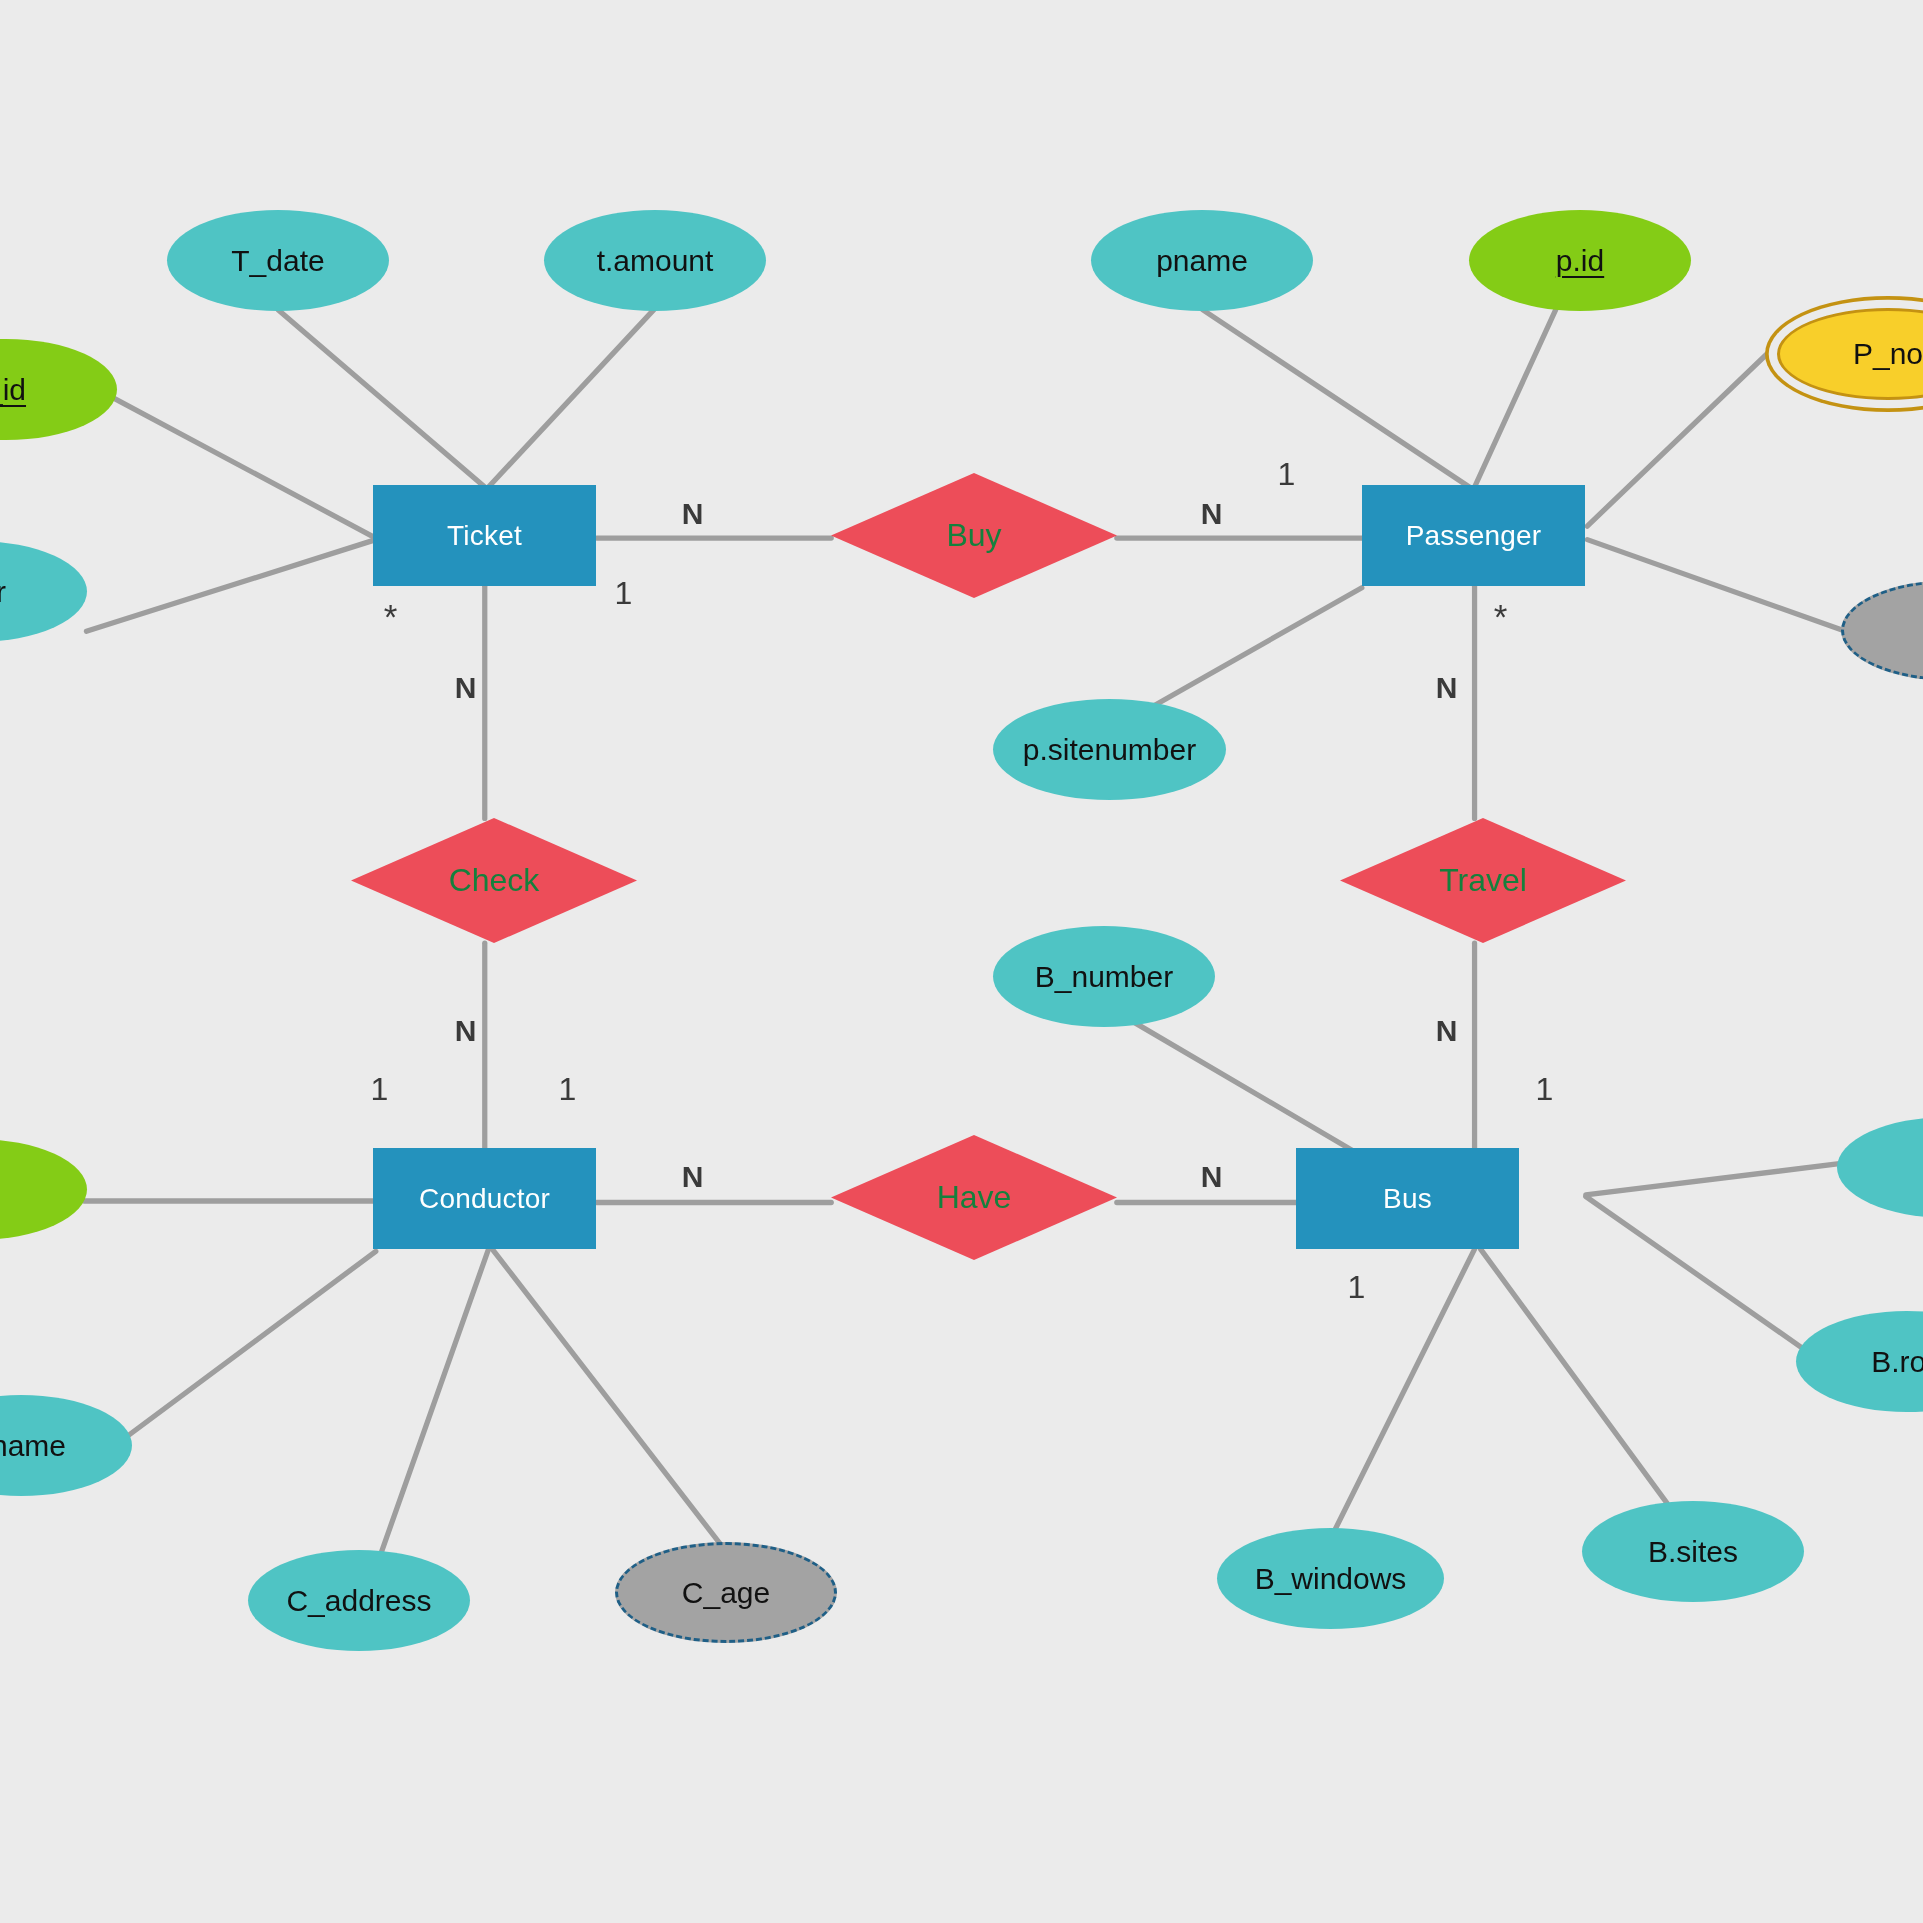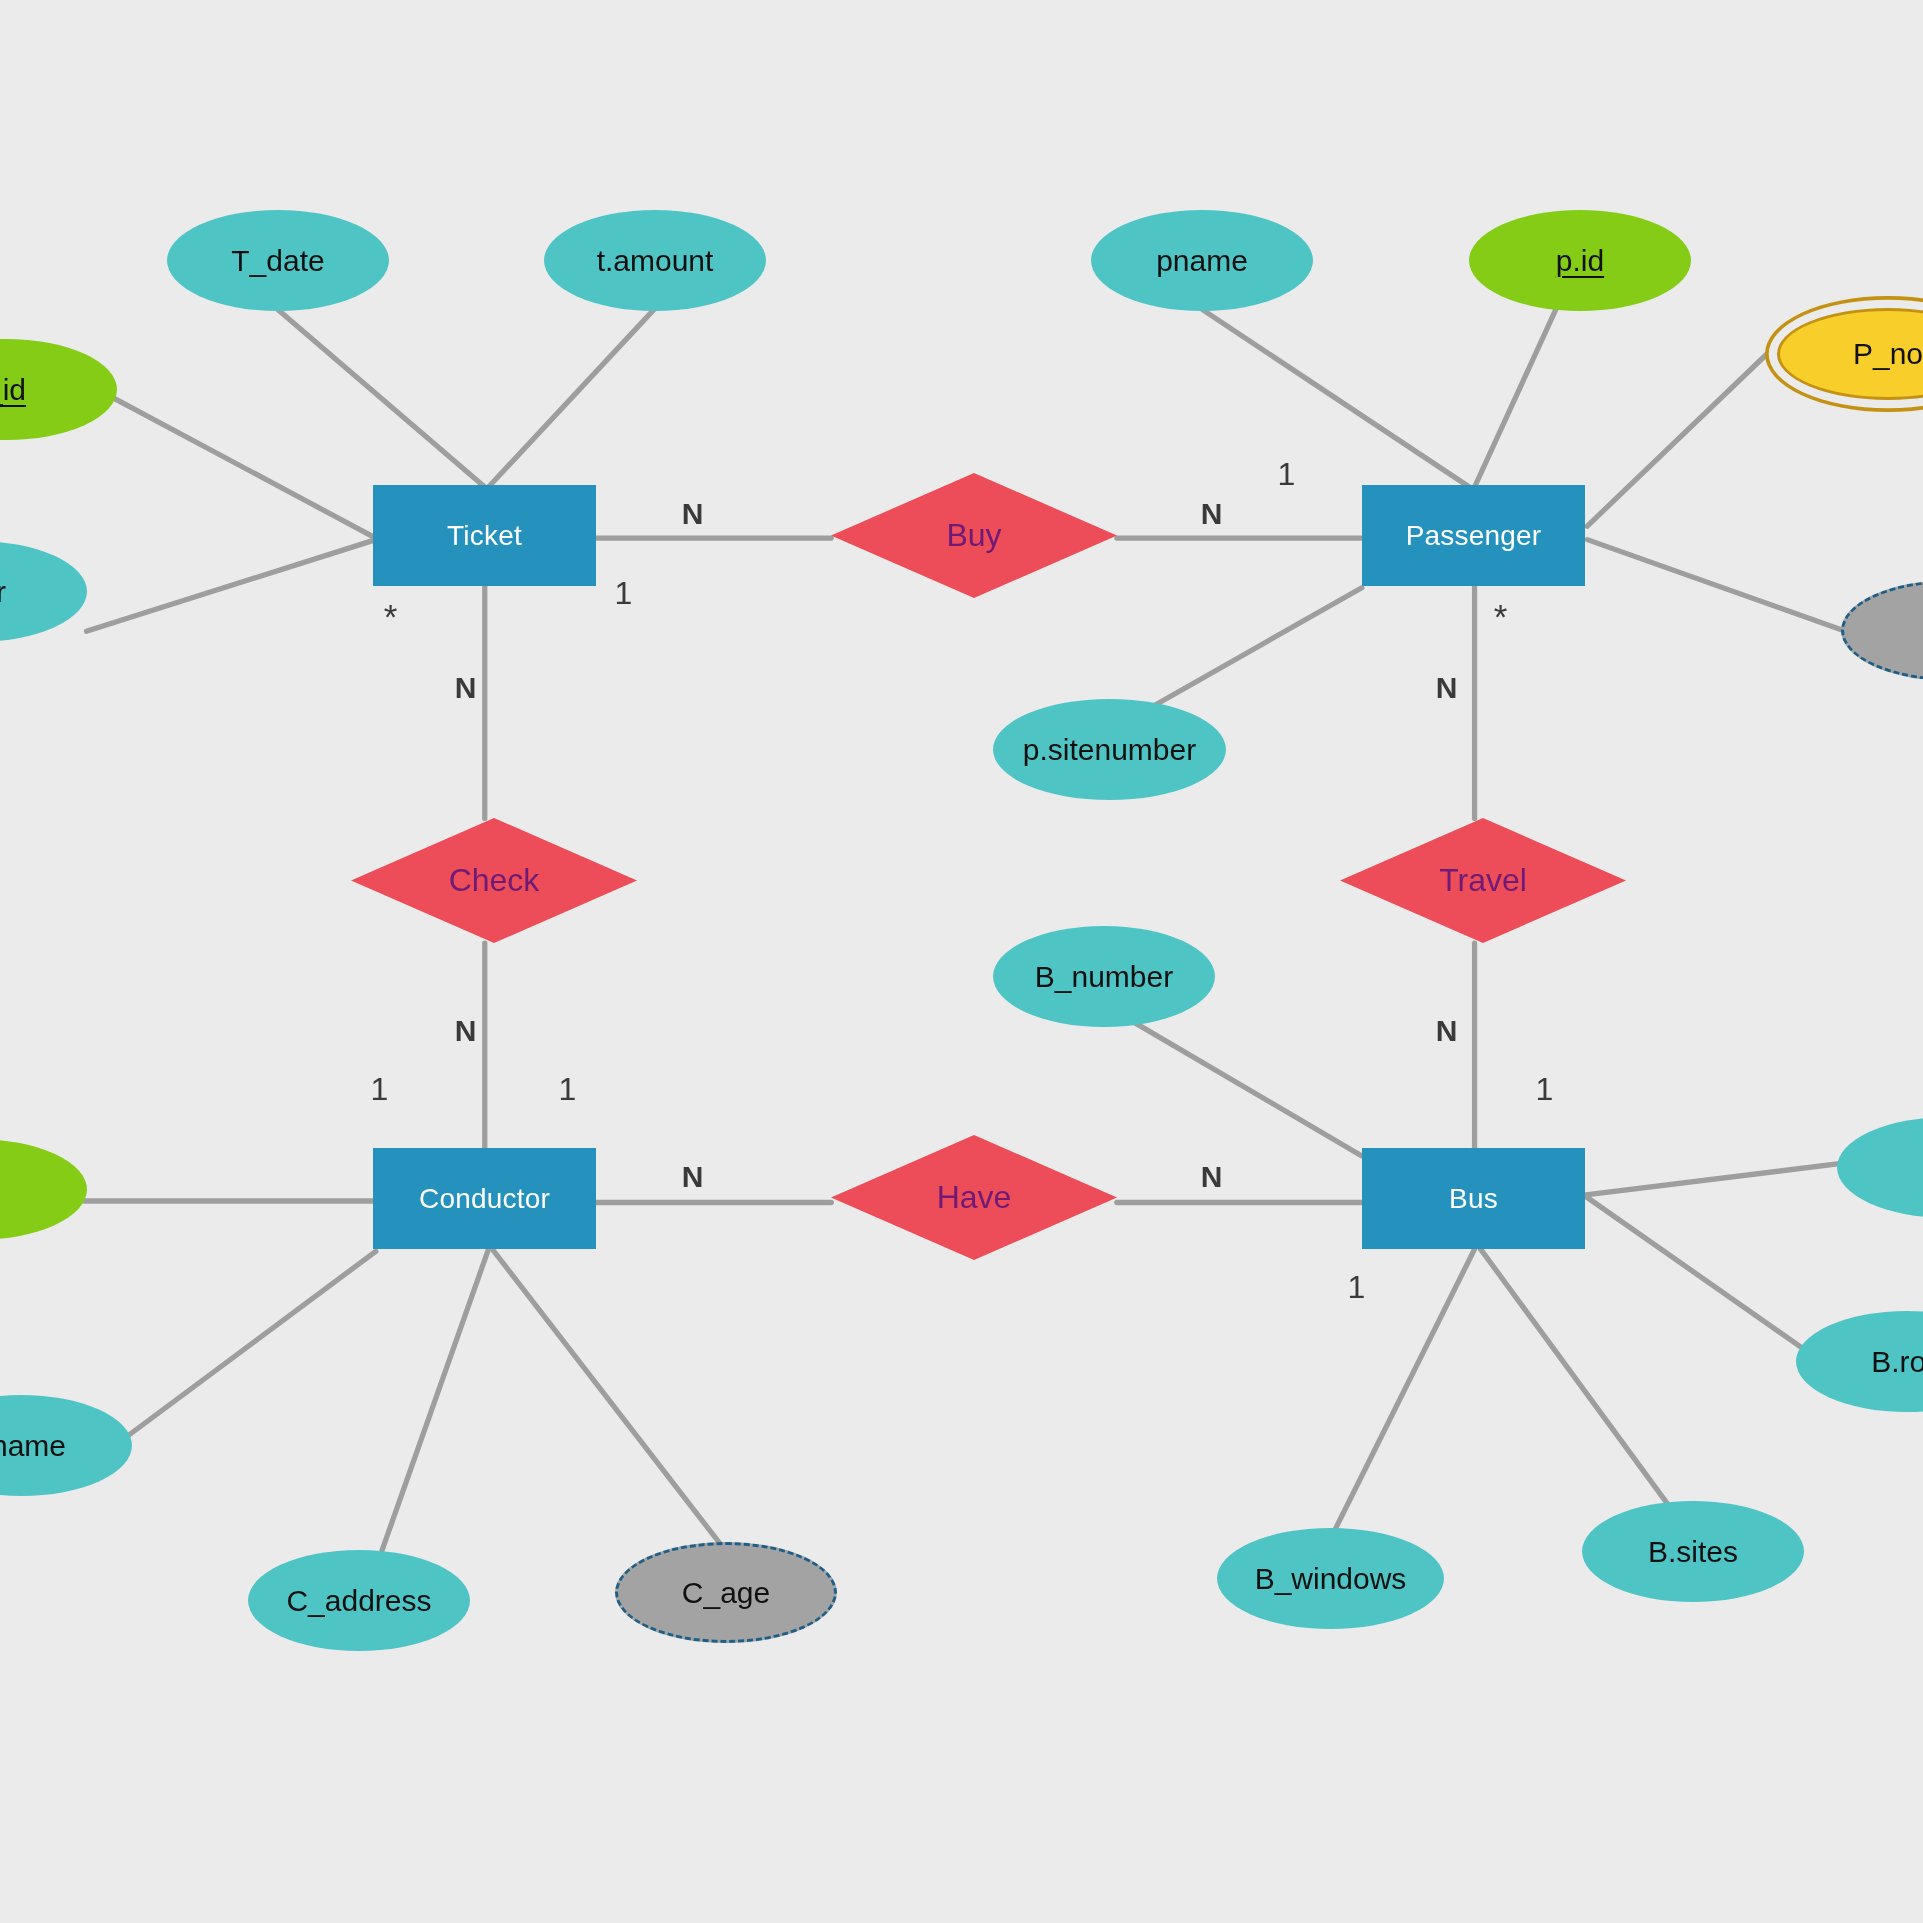--- a/index.html
+++ b/index.html
@@ -52,21 +52,21 @@
   }
   .rel .diamond-shape {
     position: absolute;
     inset: 0;
     background: #ed4d59;
     clip-path: polygon(50% 0%, 100% 50%, 50% 100%, 0% 50%);
   }
   .rel .rel-label {
     position: relative;
     z-index: 2;
-    color: #701a75;
+    color: #15803d;
     font-size: 32px;
   }
   
   .attr {
     border-radius: 50%;
     background: #4fc4c4;
     color: #111111;
     font-size: 30px;
   }
   .attr.key {
@@ -201,21 +201,21 @@
       </div>
       <div class="node entity" style="left: 373px; top: 485px; width: 223px; height: 101px;">
         <span>Ticket</span>
       </div>
       <div class="node entity" style="left: 1362px; top: 485px; width: 223px; height: 101px;">
         <span>Passenger</span>
       </div>
       <div class="node entity" style="left: 373px; top: 1148px; width: 223px; height: 101px;">
         <span>Conductor</span>
       </div>
-      <div class="node entity" style="left: 1362px; top: 1148px; width: 223px; height: 101px;">
+      <div class="node entity" style="left: 1296px; top: 1148px; width: 223px; height: 101px;">
         <span>Bus</span>
       </div>
       <div class="node rel" style="left: 831px; top: 473px; width: 286px; height: 125px;">
         <div class="diamond-shape"></div>
         <span class="rel-label">Buy</span>
       </div>
       <div class="node rel" style="left: 351px; top: 818px; width: 286px; height: 125px;">
         <div class="diamond-shape"></div>
         <span class="rel-label">Check</span>
       </div>

